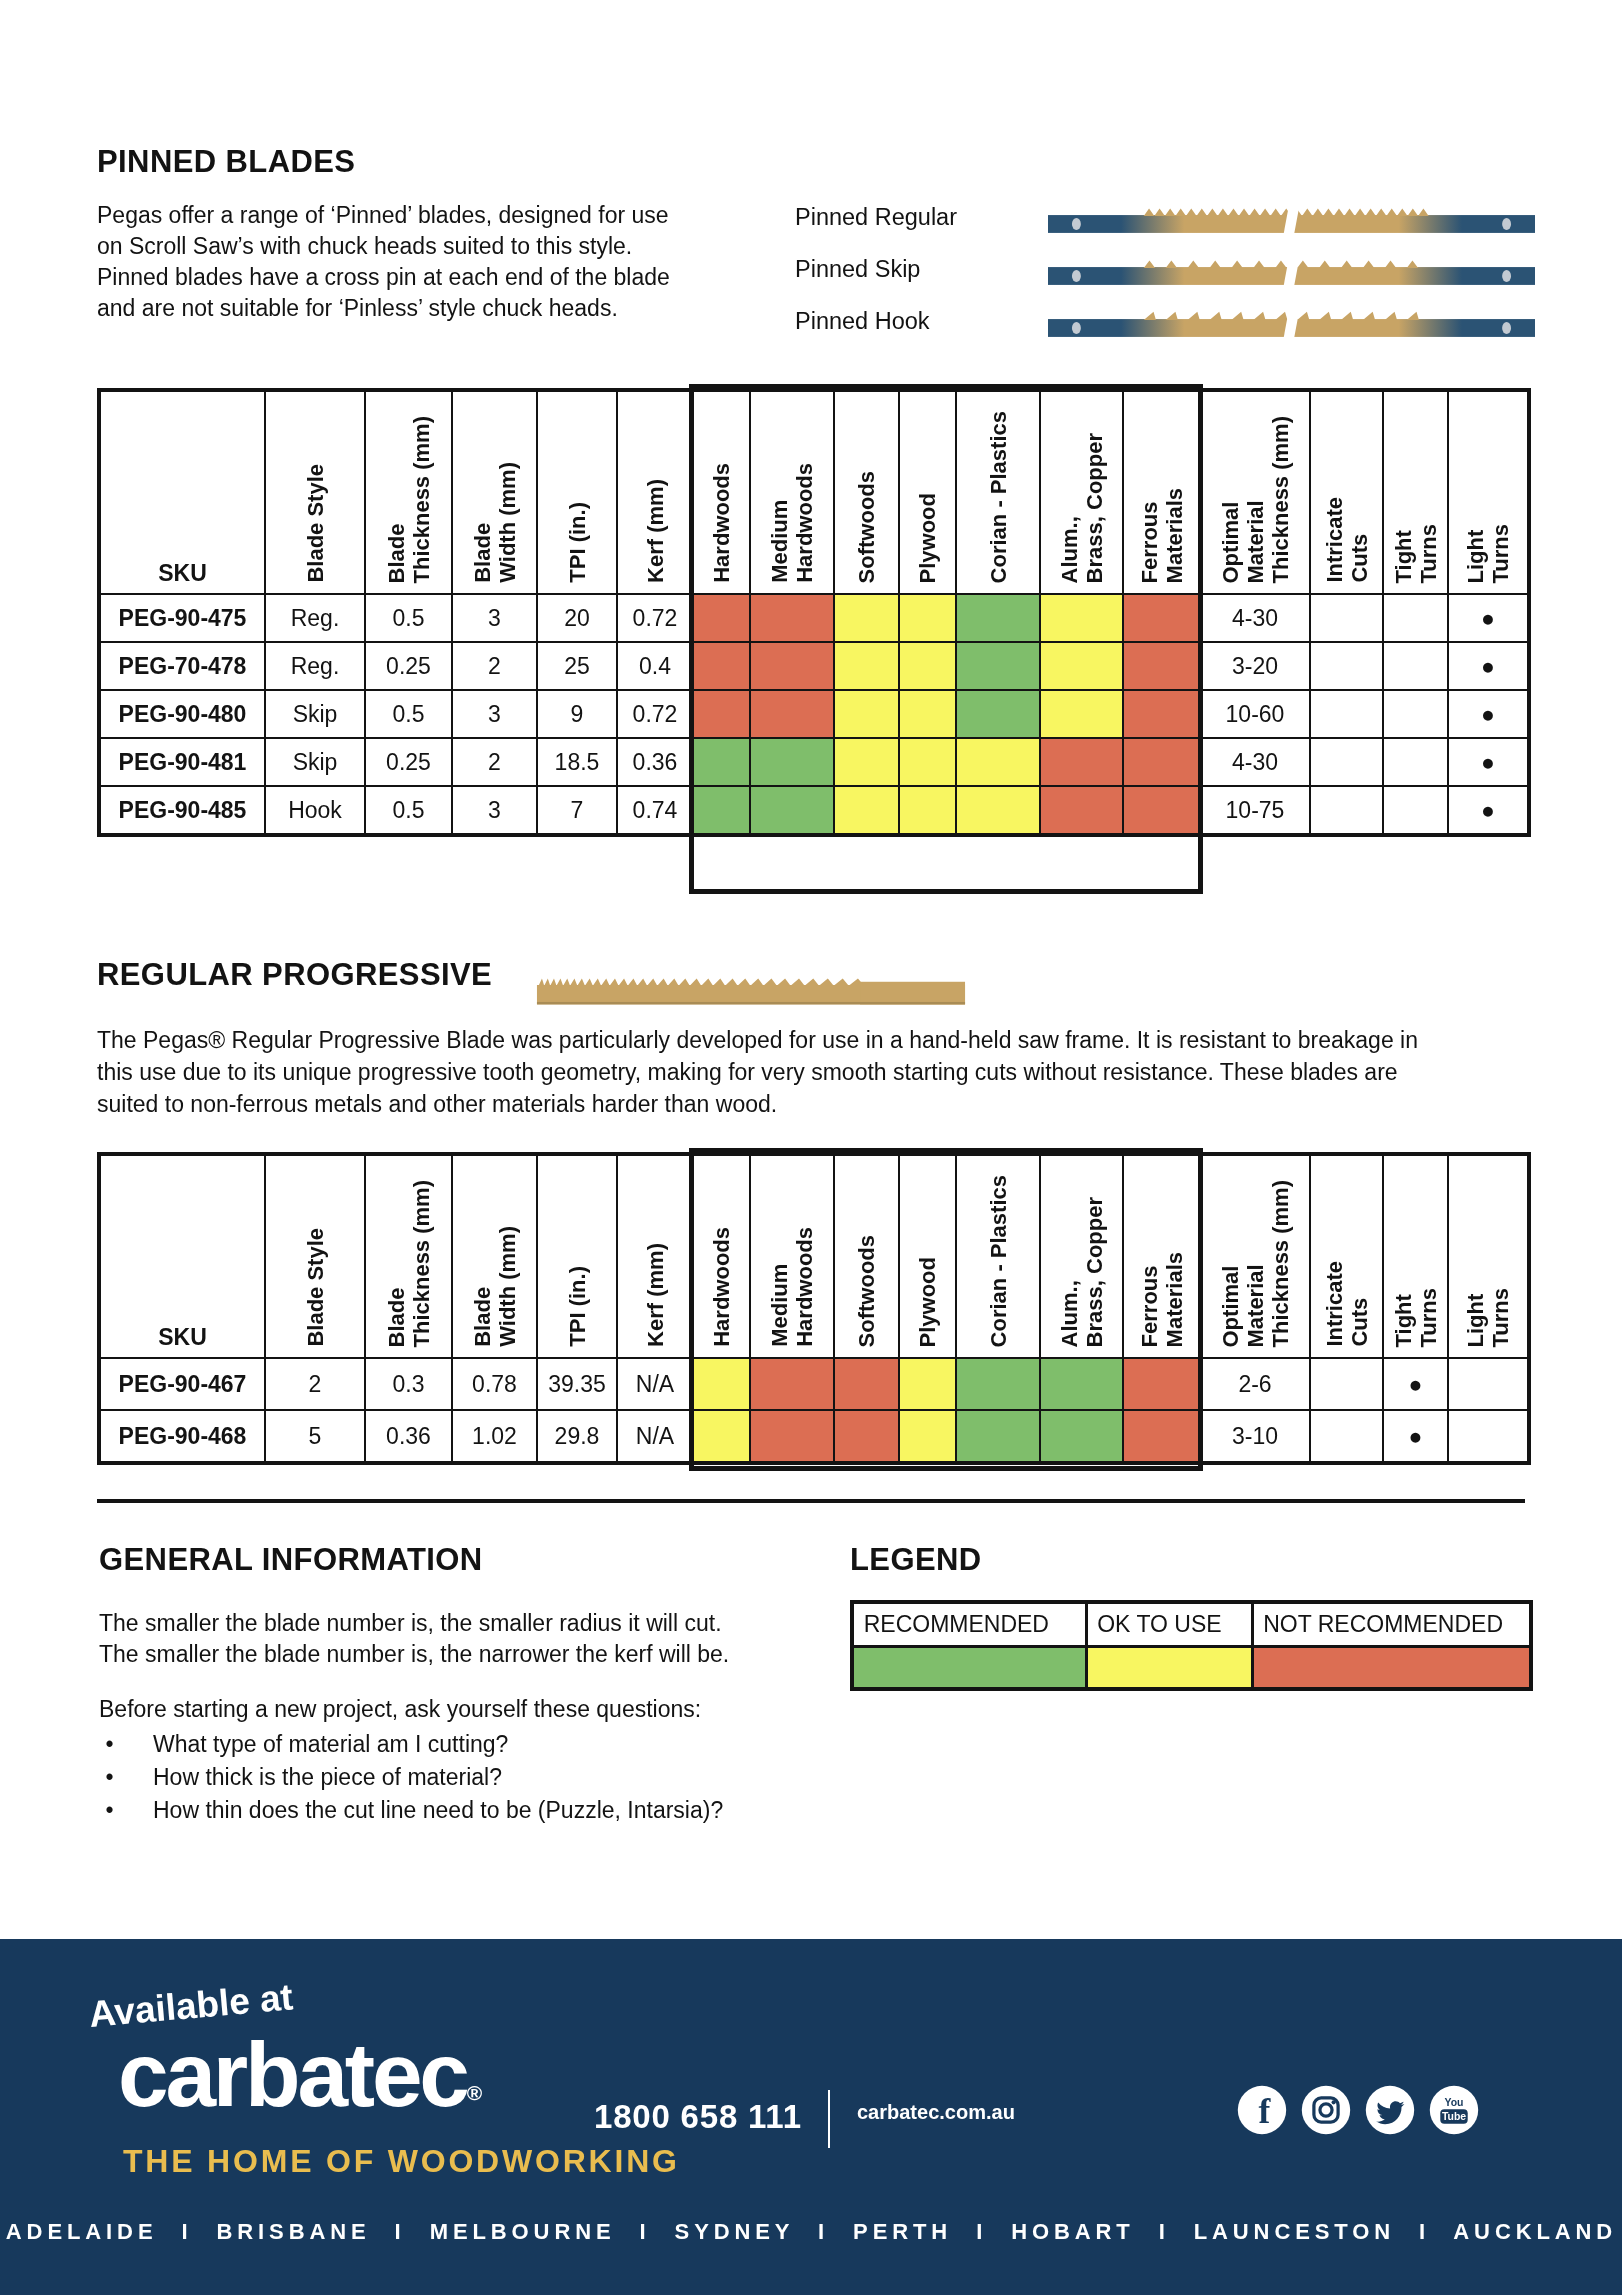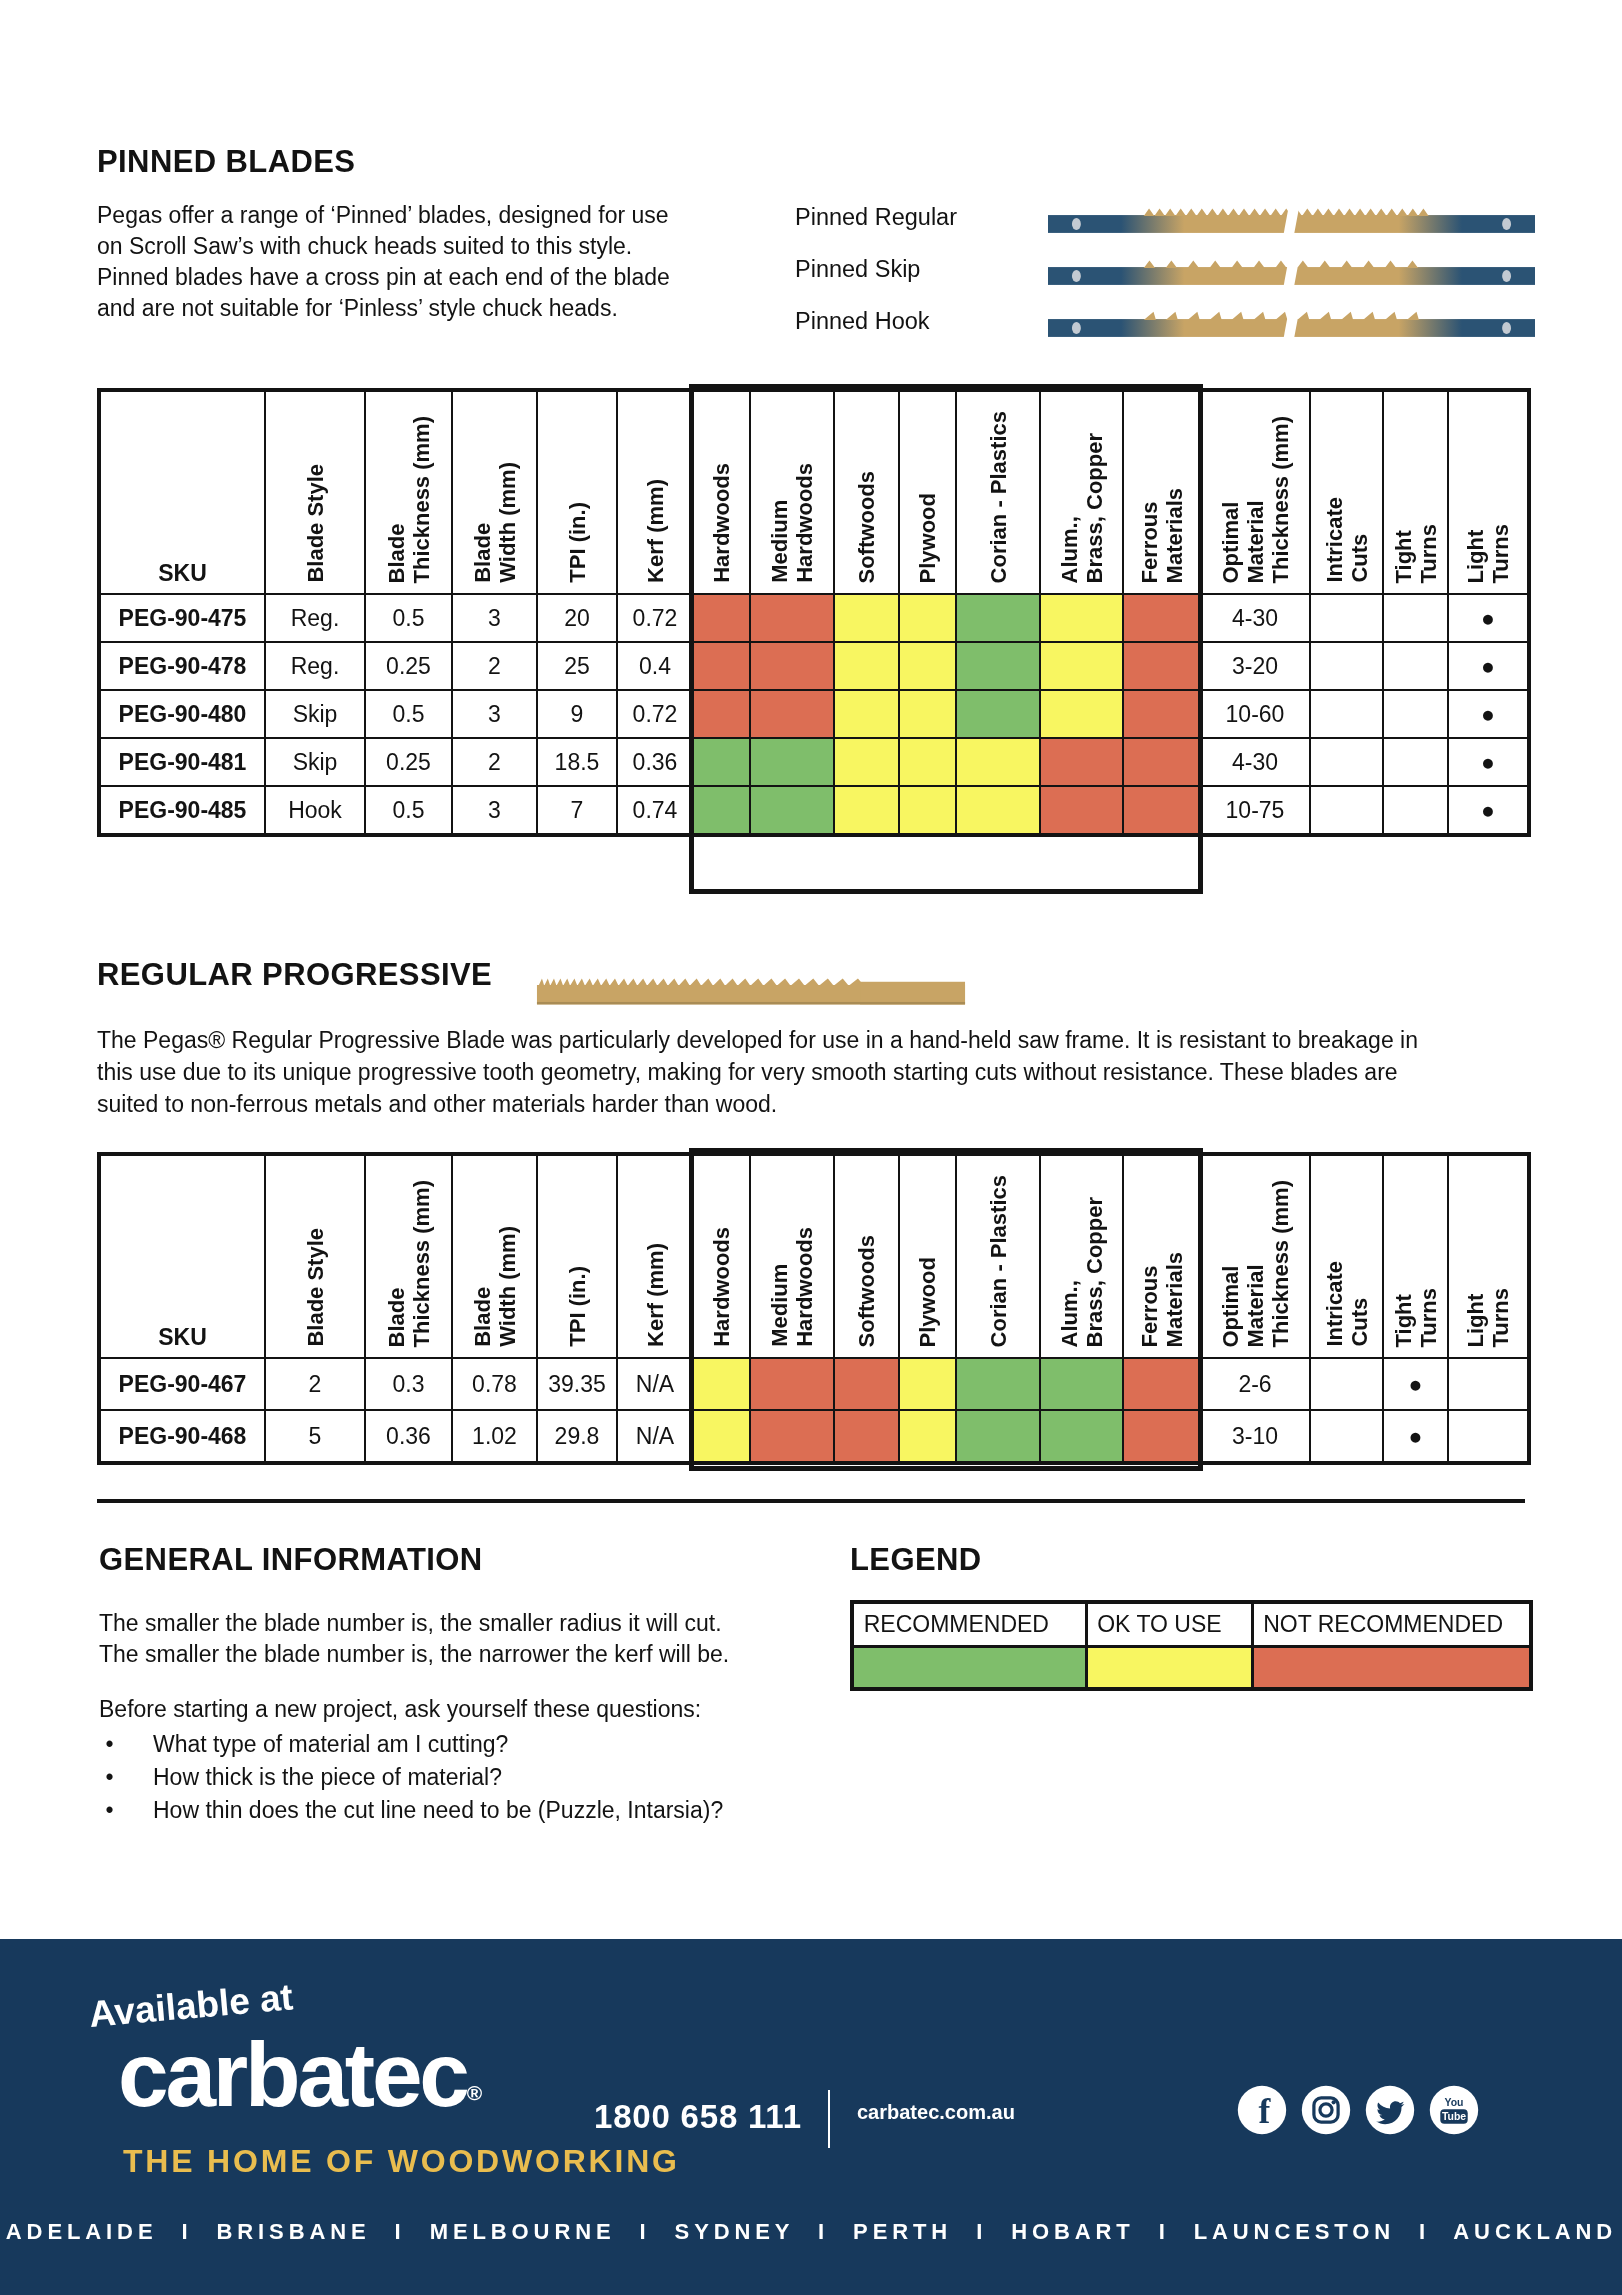--- a/index.html
+++ b/index.html
@@ -169,21 +169,21 @@
           <td style="background: rgb(248, 246, 97);"></td>
           <td style="background: rgb(127, 190, 107);"></td>
           <td style="background: rgb(248, 246, 97);"></td>
           <td style="background: rgb(220, 110, 83);"></td>
           <td>4-30</td>
           <td class="dot-cell"></td>
           <td class="dot-cell"></td>
           <td class="dot-cell">●</td>
         </tr>
         <tr>
-          <td class="sku-cell">PEG-90-478</td>
+          <td class="sku-cell">PEG-70-478</td>
           <td>Reg.</td>
           <td>0.25</td>
           <td>2</td>
           <td>25</td>
           <td>0.4</td>
           <td style="background: rgb(220, 110, 83);"></td>
           <td style="background: rgb(220, 110, 83);"></td>
           <td style="background: rgb(248, 246, 97);"></td>
           <td style="background: rgb(248, 246, 97);"></td>
           <td style="background: rgb(127, 190, 107);"></td>

